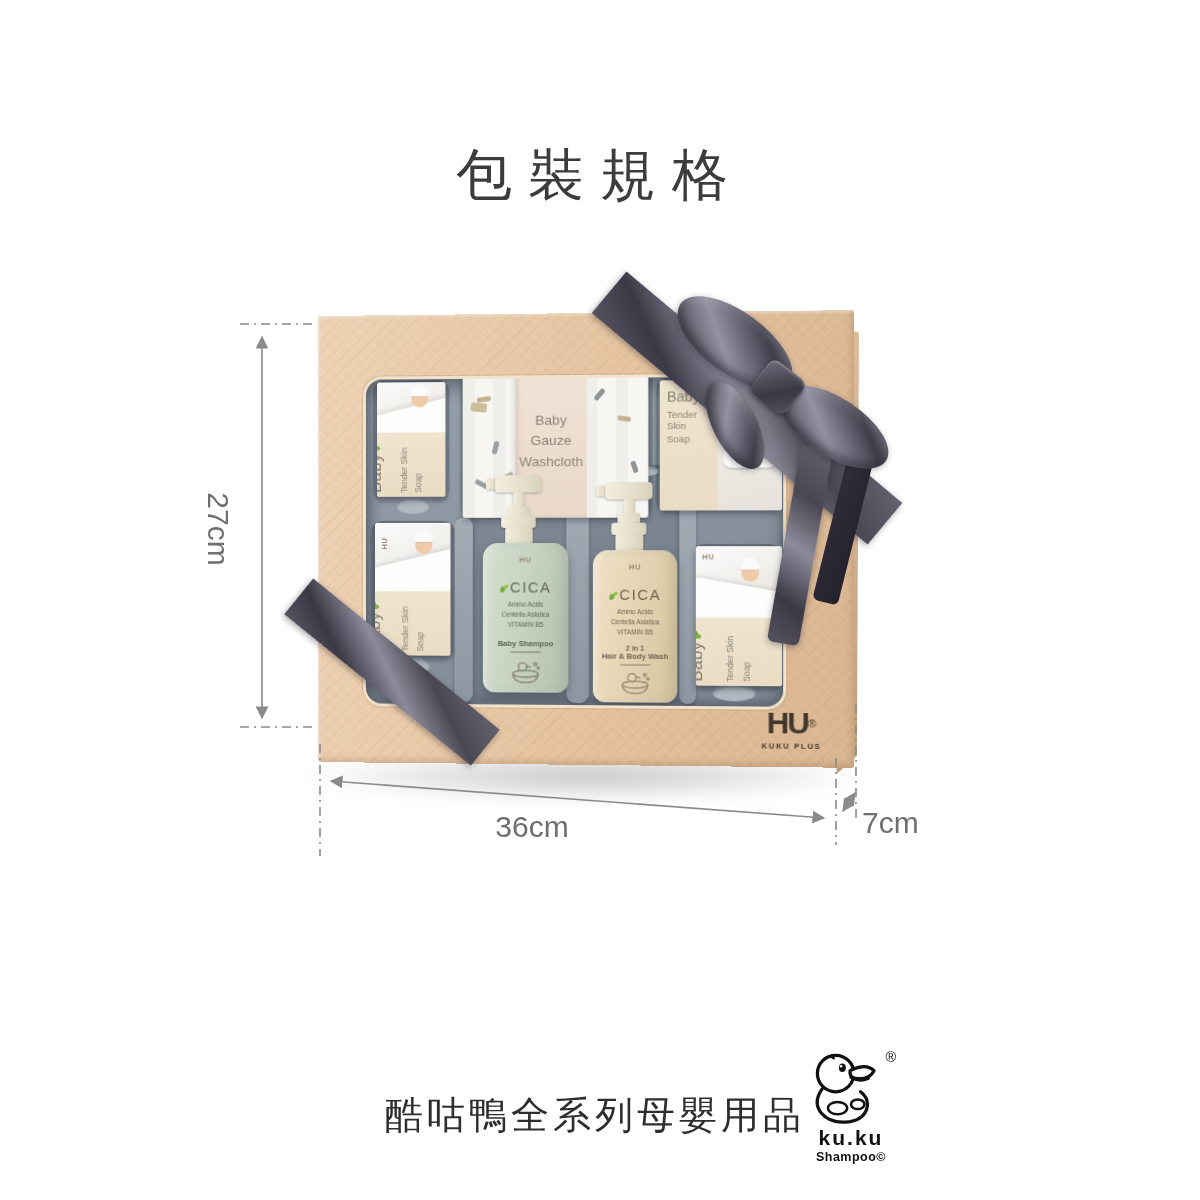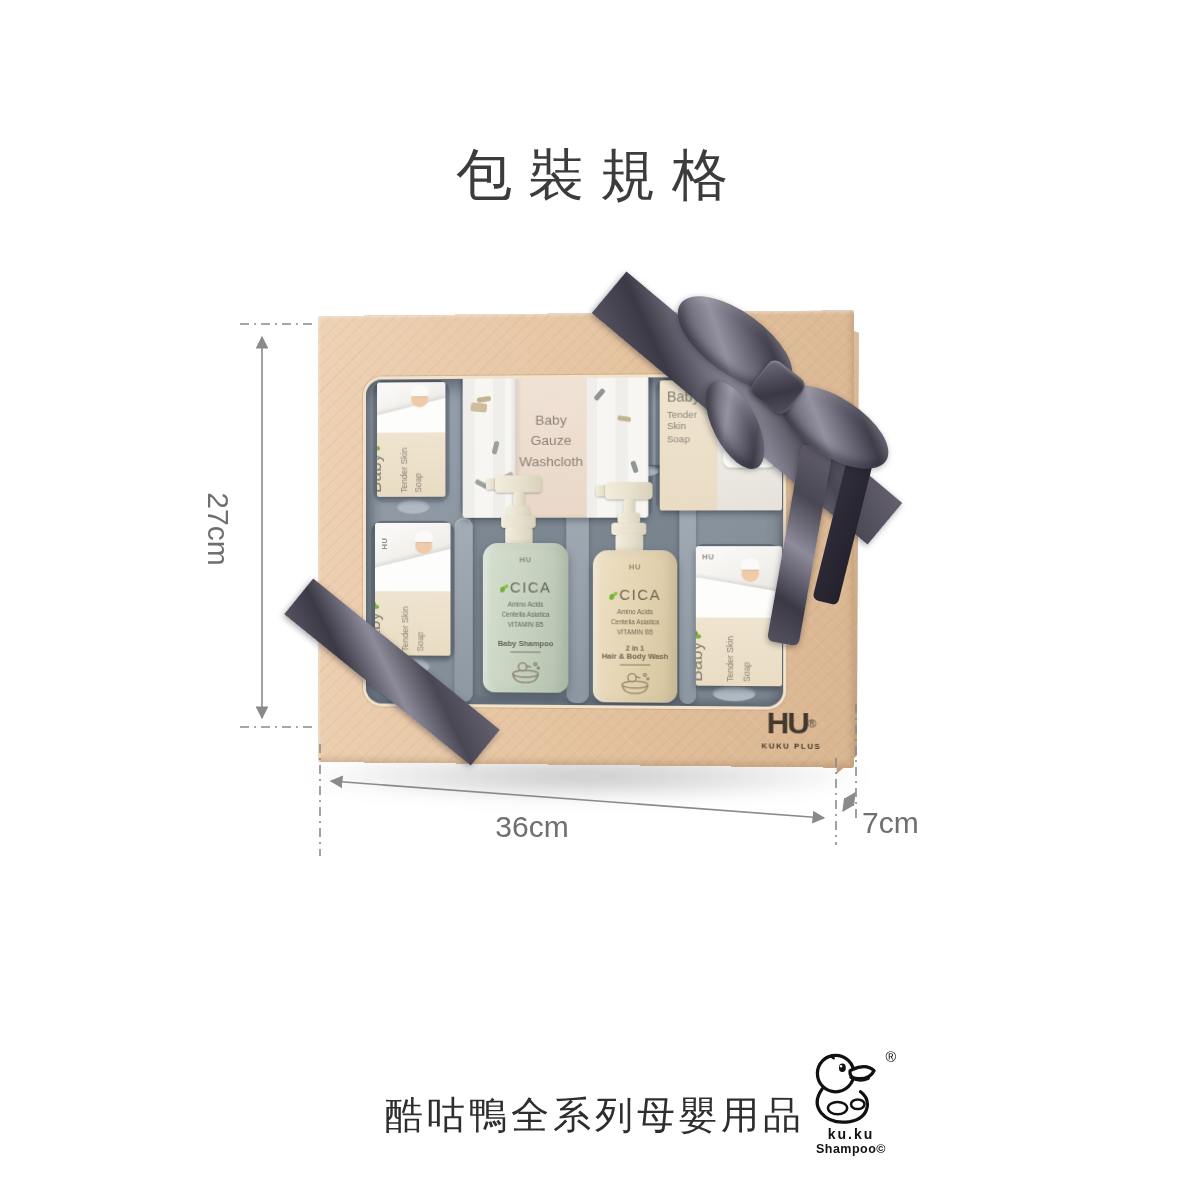--- a/index.html
+++ b/index.html
@@ -5,21 +5,21 @@
   html,body{margin:0;padding:0;background:#ffffff;}
   .stage{position:relative;width:1004px;height:1200px;background:#ffffff;overflow:hidden;
          font-family:"Liberation Sans", sans-serif;}
   .abs{position:absolute;}
   
   .title{left:0;top:138px;width:1200px;text-align:center;font-size:56px;color:#3c3c3c;
          letter-spacing:16px;font-weight:500;}
   .footer-cn{left:0;top:1090px;width:1190px;text-align:center;font-size:38px;color:#2e2e2e;
          letter-spacing:4px;font-weight:500;}
   .duck-block{left:796px;top:1048px;width:110px;text-align:center;}
-  .duck-brand{font-size:14px;font-weight:800;letter-spacing:2px;color:#111;margin-top:-4px;}
+  .duck-brand{font-size:21px;font-weight:800;letter-spacing:2px;color:#111;margin-top:-4px;}
   .duck-sub{font-size:12.5px;font-weight:700;color:#111;letter-spacing:.5px;}
   
   .box-shadow{left:296px;top:750px;width:580px;height:52px;border-radius:50%;
       background:radial-gradient(ellipse at 50% 50%, rgba(60,60,65,.30), rgba(60,60,65,0) 70%);
       filter:blur(8px);}
   .box-side{left:834px;top:312px;width:26px;height:462px;
       clip-path:polygon(22% 3%,96% 4.5%,88% 96%,10% 100%);
       background:linear-gradient(180deg,#dcbd9c,#cfae8b 55%,#bf9d79);}
   .box-top{left:318px;top:306px;width:536px;height:20px;
       clip-path:polygon(0% 78%,97.8% 20%,100% 92%,1% 100%);

